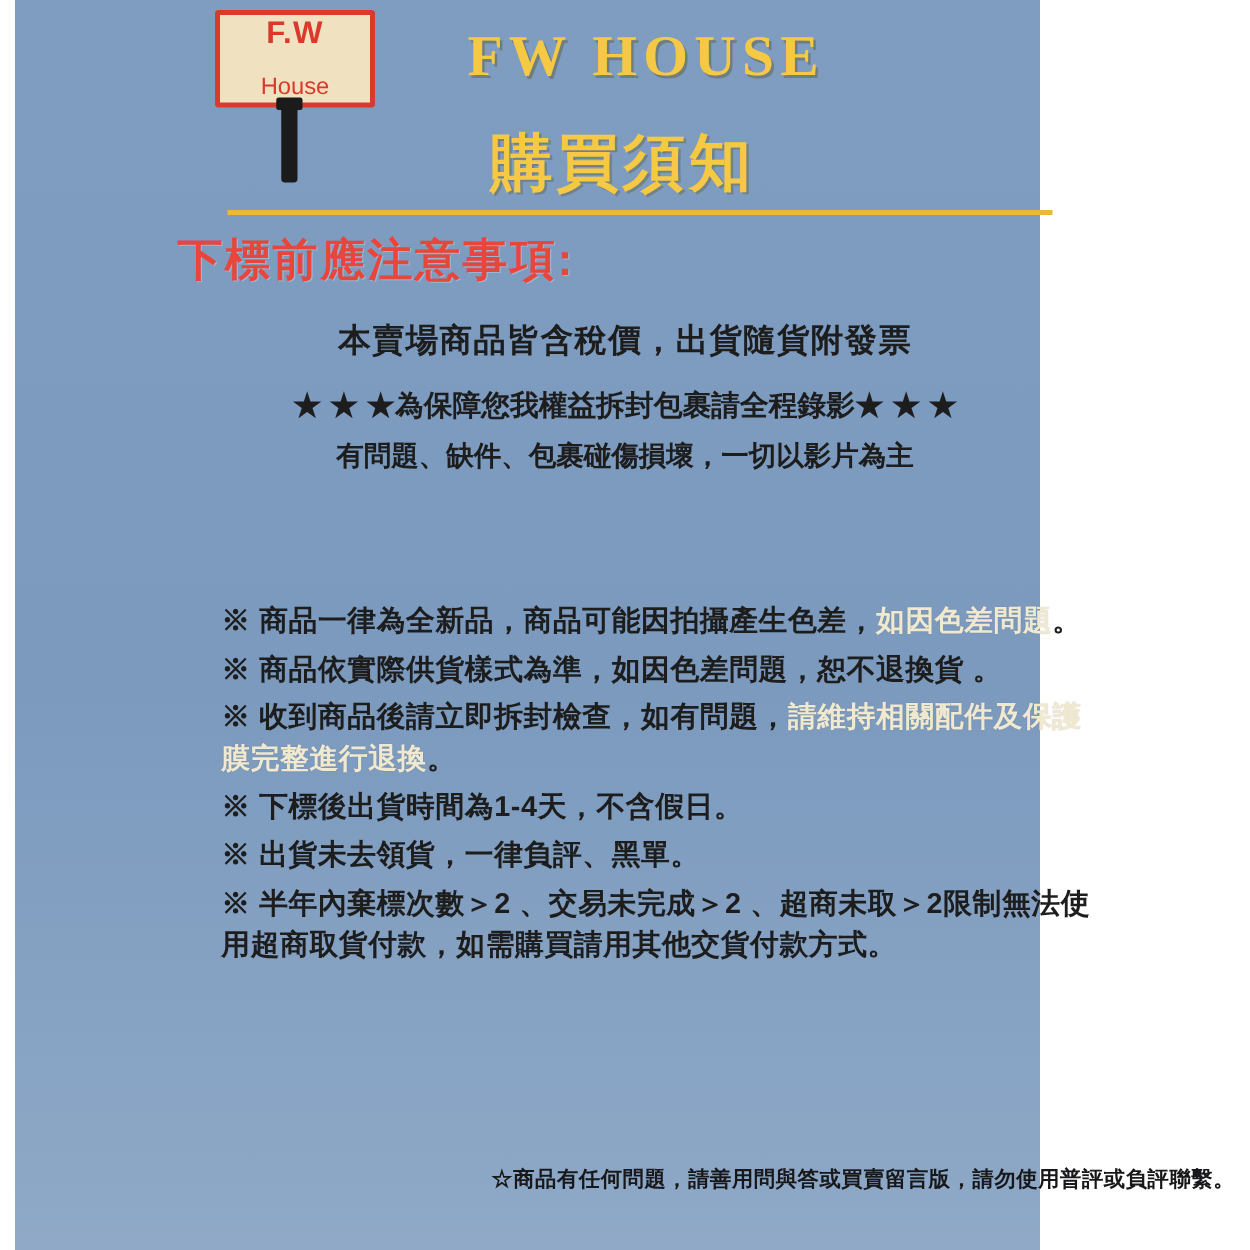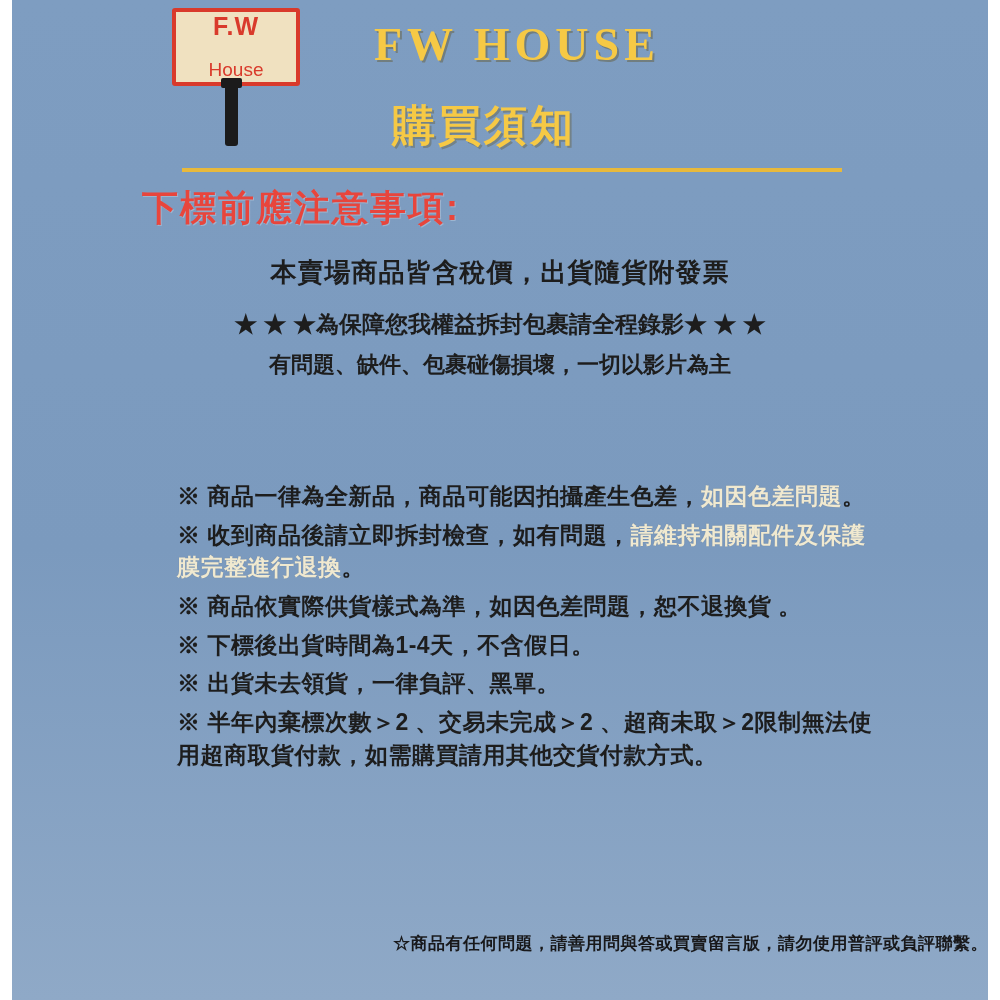--- a/index.html
+++ b/index.html
@@ -14,21 +14,21 @@
     position: relative;
     width: 1000px;
     height: 1000px;
     background: #ffffff;
     overflow: hidden;
   }
   .card {
     position: absolute;
     left: 12px;
     top: 0px;
-    width: 976px;
+    width: 820px;
     height: 1000px;
     background: #7d9cc0;
     background: linear-gradient(180deg, #7e9dc1 0%, #7b9abe 55%, #8fa9c7 100%);
   }
 
   
   .header {
     position: relative;
     height: 165px;
   }
@@ -88,21 +88,21 @@
     letter-spacing: 5px;
     color: #f6c945;
     text-shadow: 2px 2px 0 rgba(90,70,10,.35);
     font-family: "Liberation Serif", serif;
     margin-left: 32px;
   }
   .subtitle {
     position: absolute;
     left: 380px;
     top: 97px;
-    font-size: 43px;
+    font-size: 50px;
     font-weight: bold;
     letter-spacing: 3px;
     color: #f6c945;
     text-shadow: 2px 2px 0 rgba(90,70,10,.3);
   }
   .rule {
     position: absolute;
     left: 170px;
     top: 168px;
     width: 660px;
@@ -214,24 +214,24 @@
       <div class="l1">本賣場商品皆含稅價，出貨隨貨附發票</div>
       <div class="l3">★ ★ ★為保障您我權益拆封包裹請全程錄影★ ★ ★</div>
       <div class="l4">有問題、缺件、包裹碰傷損壞，一切以影片為主</div>
     </div>
 
     <div class="notes">
       <div class="note">
         <span>※ 商品一律為全新品，商品可能因拍攝產生色差，</span><span class="hl">如因色差問題</span><span>。</span>
       </div>
       <div class="note">
+        <span>※ 商品依實際供貨樣式為準，如因色差問題，恕不退換貨 。</span><span class="hl"></span><span></span>
+      </div>
+      <div class="note">
         <span>※ 收到商品後請立即拆封檢查，如有問題，</span><span class="hl">請維持相關配件及保護膜完整進行退換</span><span>。</span>
-      </div>
-      <div class="note">
-        <span>※ 商品依實際供貨樣式為準，如因色差問題，恕不退換貨 。</span><span class="hl"></span><span></span>
       </div>
       <div class="note">
         <span>※ 下標後出貨時間為1-4天，不含假日。</span><span class="hl"></span><span></span>
       </div>
       <div class="note">
         <span>※ 出貨未去領貨，一律負評、黑單。</span><span class="hl"></span><span></span>
       </div>
       <div class="note">
         <span>※ 半年內棄標次數＞2 、交易未完成＞2 、超商未取＞2限制無法使用超商取貨付款，如需購買請用其他交貨付款方式。</span><span class="hl"></span><span></span>
       </div>

